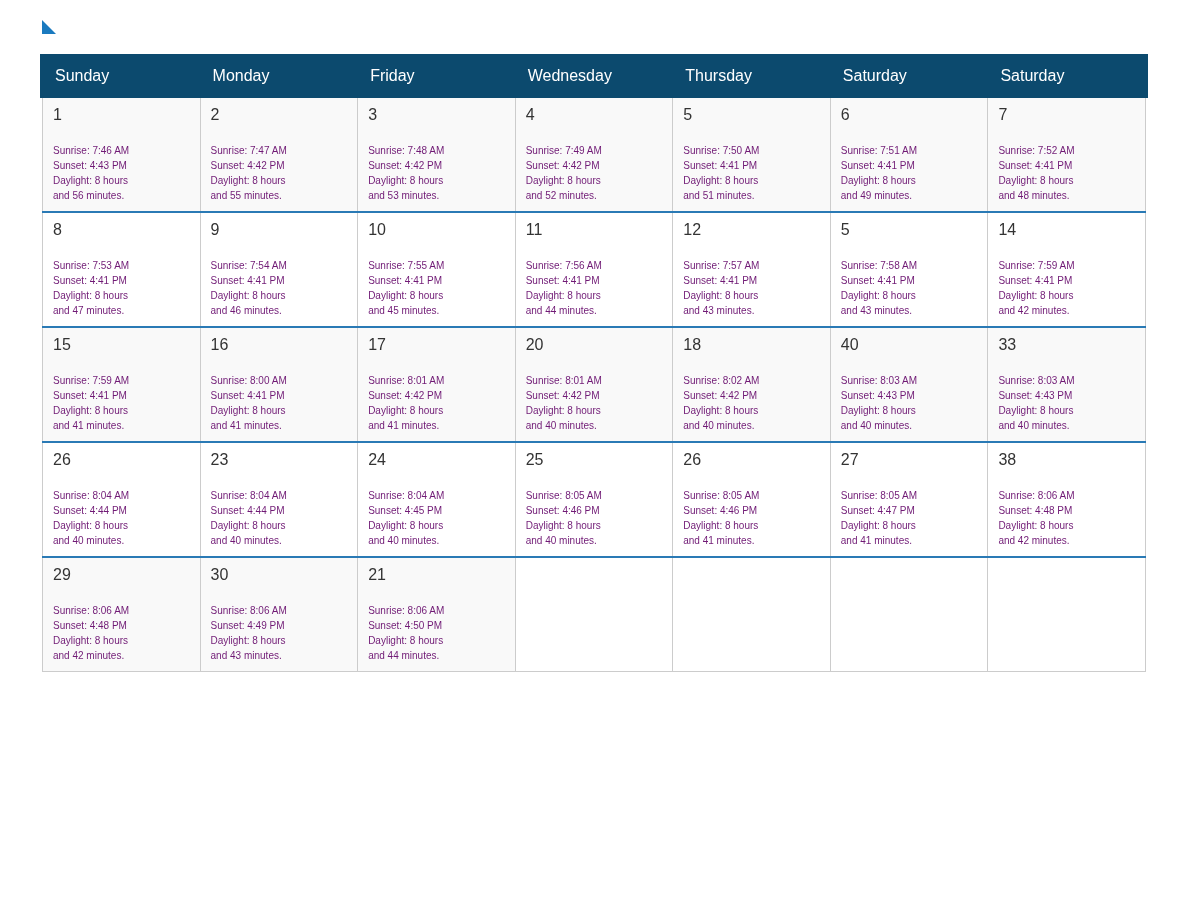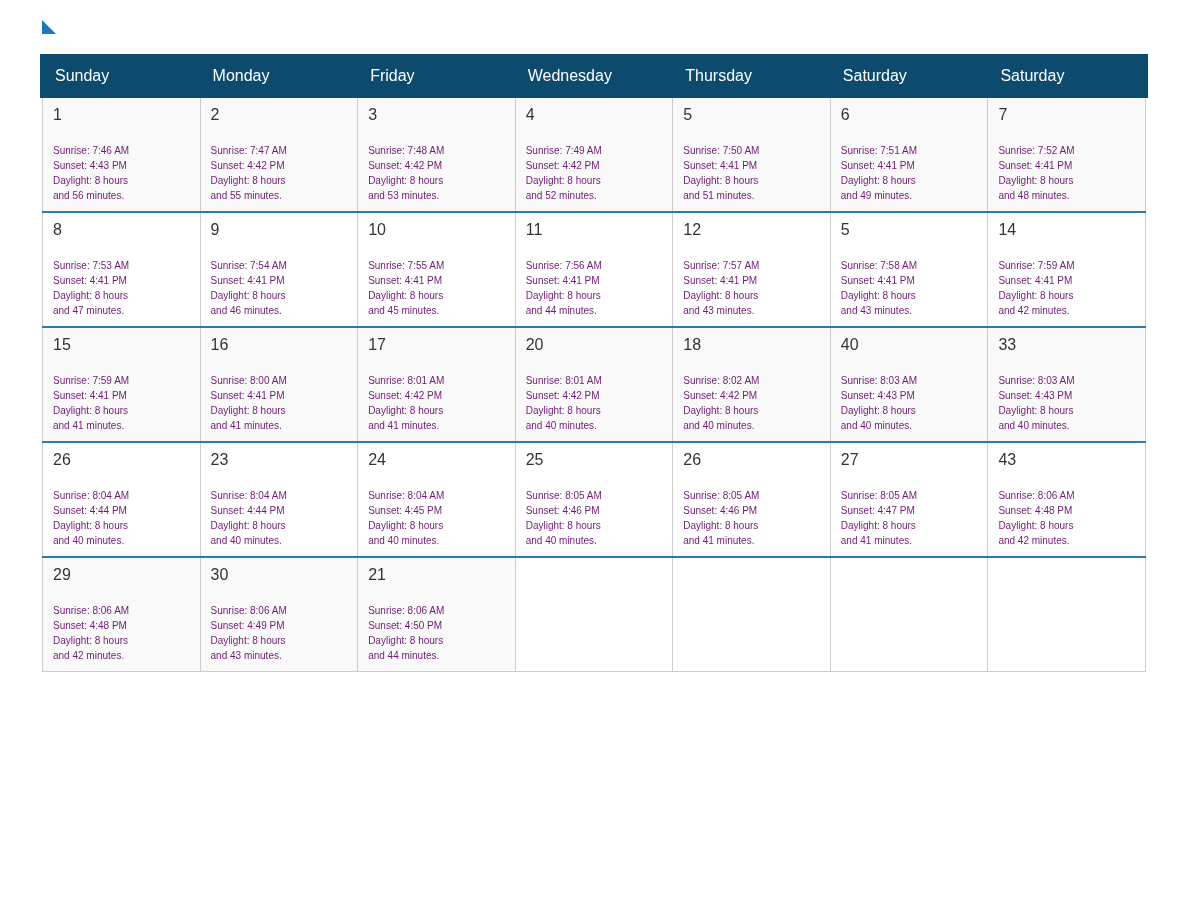--- a/index.html
+++ b/index.html
@@ -248,21 +248,21 @@
         </td>
         <td>
           <span class="day-number">26</span>
           <div class="day-info">Sunrise: 8:05 AM<br>Sunset: 4:46 PM<br>Daylight: 8 hours<br>and 41 minutes.</div>
         </td>
         <td>
           <span class="day-number">27</span>
           <div class="day-info">Sunrise: 8:05 AM<br>Sunset: 4:47 PM<br>Daylight: 8 hours<br>and 41 minutes.</div>
         </td>
         <td>
-          <span class="day-number">43</span>
+          <span class="day-number">38</span>
           <div class="day-info">Sunrise: 8:06 AM<br>Sunset: 4:48 PM<br>Daylight: 8 hours<br>and 42 minutes.</div>
         </td>
       </tr>
       <tr>
         <td>
           <span class="day-number">29</span>
           <div class="day-info">Sunrise: 8:06 AM<br>Sunset: 4:48 PM<br>Daylight: 8 hours<br>and 42 minutes.</div>
         </td>
         <td>
           <span class="day-number">30</span>

